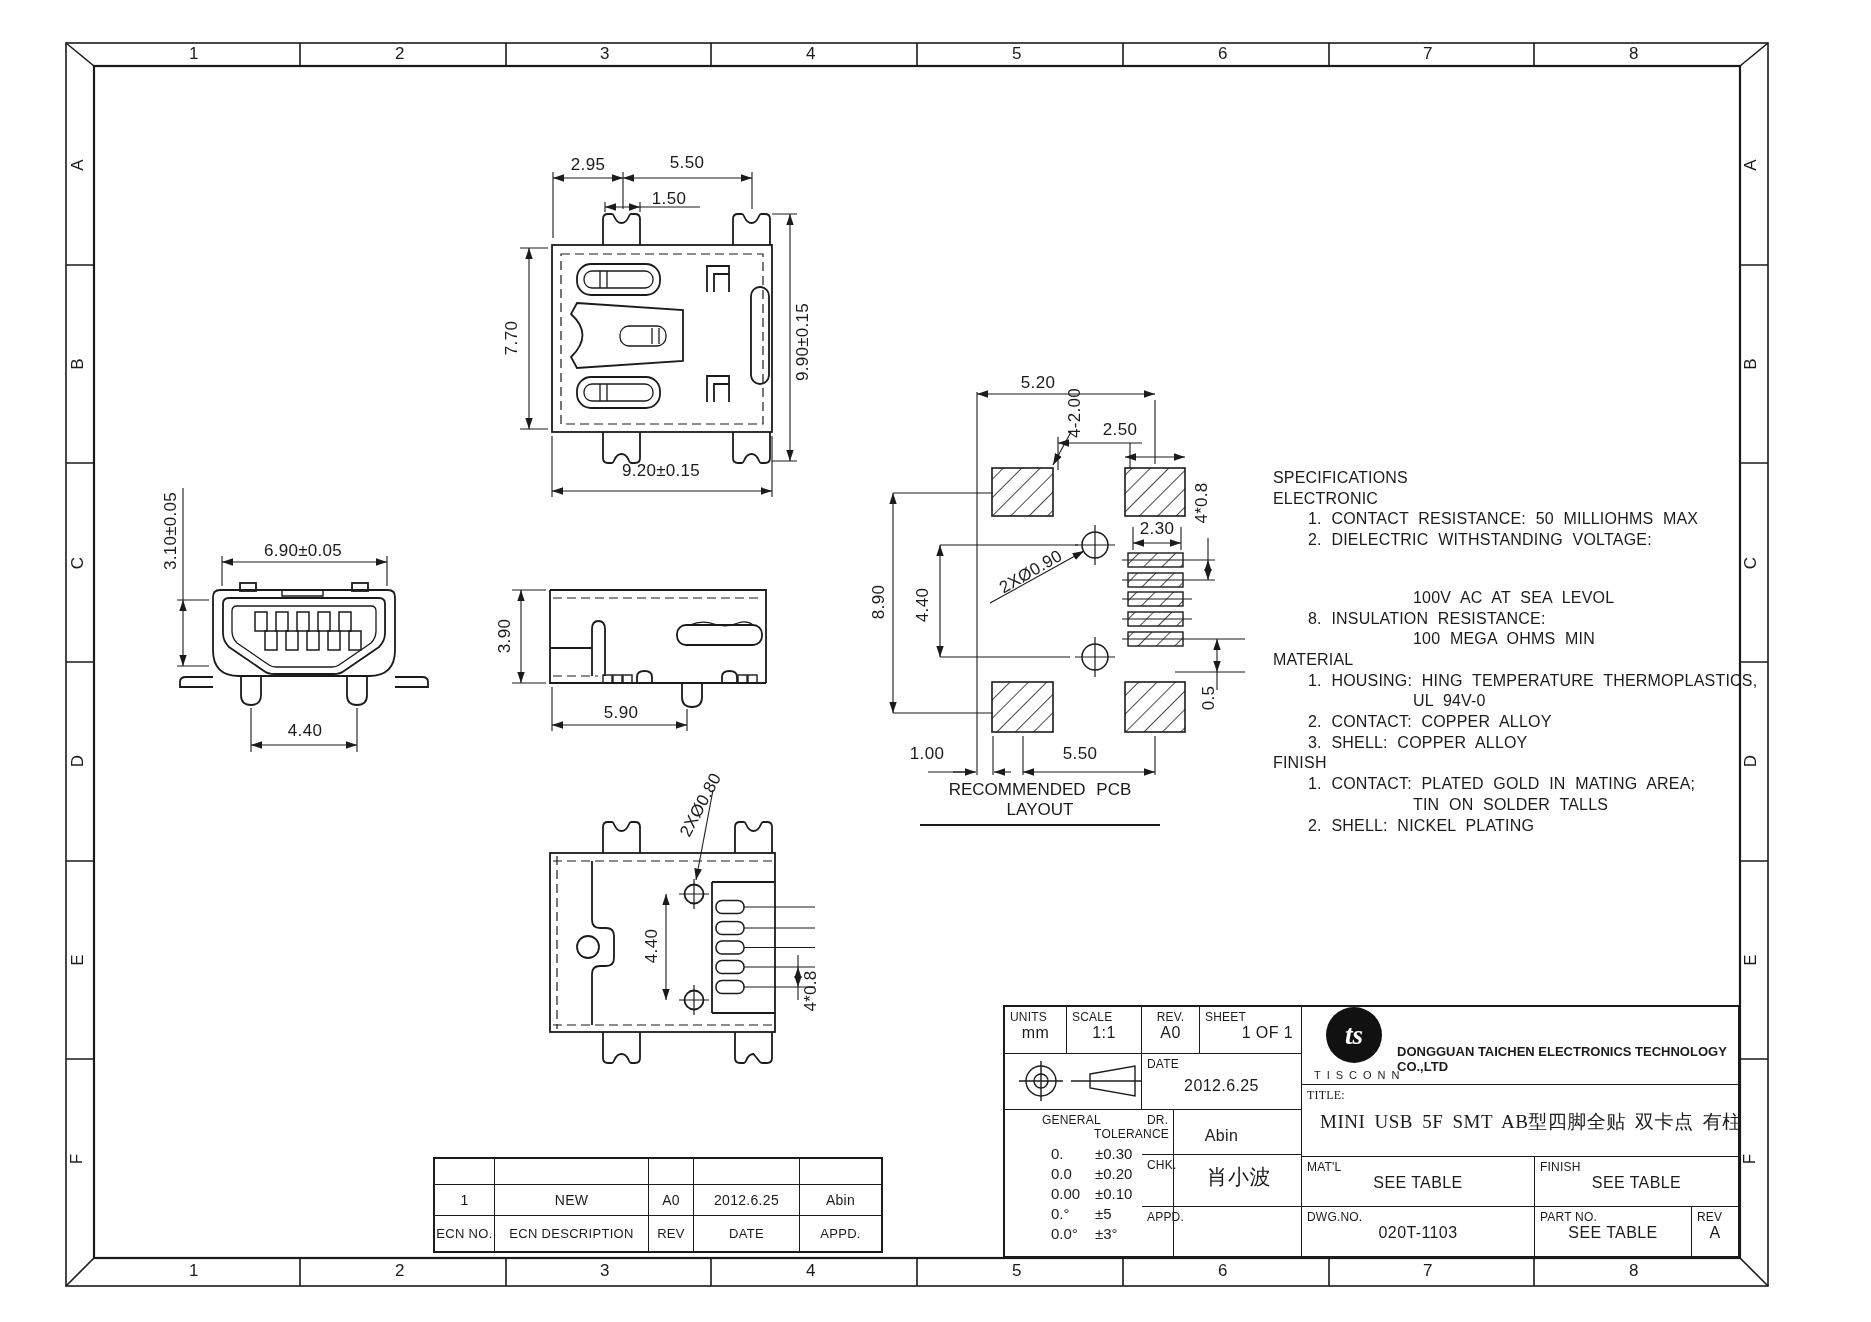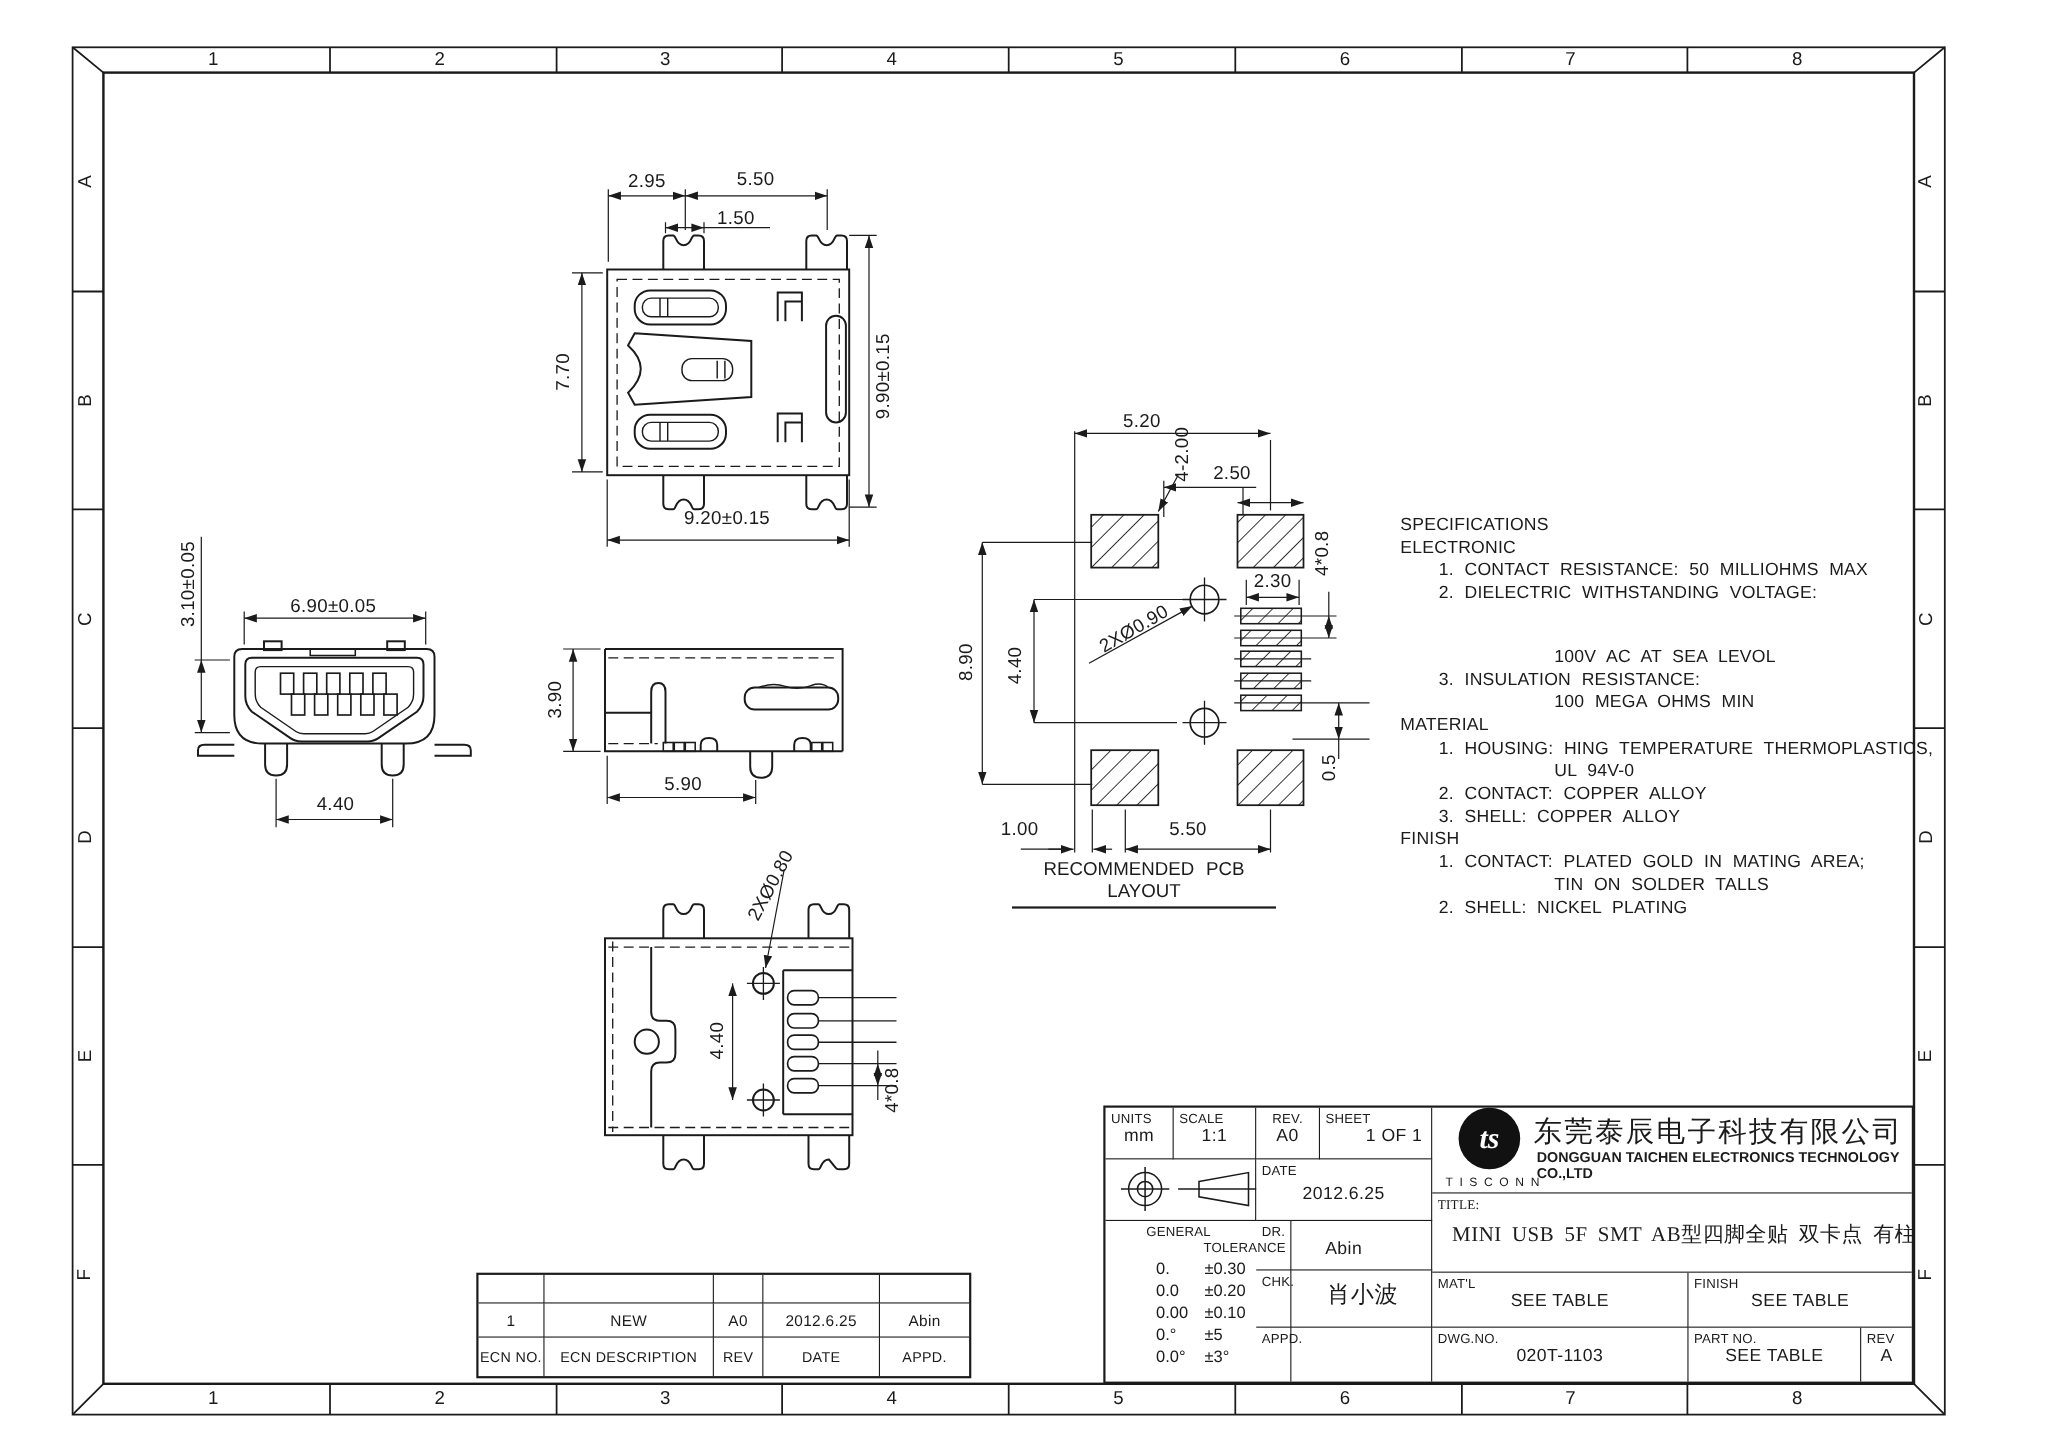--- a/index.html
+++ b/index.html
@@ -258,21 +258,21 @@
   <div class="dim" style="left:1080px;top:754px;transform:translate(-50%,-50%);">5.50</div>
   <div class="caption">RECOMMENDED PCB LAYOUT</div>
 </div>
 
 <div class="spec" id="spec-lines">
     <div class="spec-line" style="padding-left: 0px;">SPECIFICATIONS</div>
     <div class="spec-line" style="padding-left: 0px;">ELECTRONIC</div>
     <div class="spec-line" style="padding-left: 35px;">1. CONTACT RESISTANCE: 50 MILLIOHMS MAX</div>
     <div class="spec-line" style="padding-left: 35px;">2. DIELECTRIC WITHSTANDING VOLTAGE:</div>
     <div class="spec-line" style="padding-left: 140px; margin-top: 37px;">100V AC AT SEA LEVOL</div>
-    <div class="spec-line" style="padding-left: 35px;">3. INSULATION RESISTANCE:</div>
+    <div class="spec-line" style="padding-left: 35px;">8. INSULATION RESISTANCE:</div>
     <div class="spec-line" style="padding-left: 140px;">100 MEGA OHMS MIN</div>
     <div class="spec-line" style="padding-left: 0px;">MATERIAL</div>
     <div class="spec-line" style="padding-left: 35px;">1. HOUSING: HING TEMPERATURE THERMOPLASTICS,</div>
     <div class="spec-line" style="padding-left: 140px;">UL 94V-0</div>
     <div class="spec-line" style="padding-left: 35px;">2. CONTACT: COPPER ALLOY</div>
     <div class="spec-line" style="padding-left: 35px;">3. SHELL: COPPER ALLOY</div>
     <div class="spec-line" style="padding-left: 0px;">FINISH</div>
     <div class="spec-line" style="padding-left: 35px;">1. CONTACT: PLATED GOLD IN MATING AREA;</div>
     <div class="spec-line" style="padding-left: 140px;">TIN ON SOLDER TALLS</div>
     <div class="spec-line" style="padding-left: 35px;">2. SHELL: NICKEL PLATING</div>
@@ -364,21 +364,20 @@
   </div>
   <div class="cell br" style="left:137px;top:200px;width:160px;height:49px;">
     <div class="lbl">APPD.</div>
     <div class="val"></div>
   </div>
   <div class="cell bb" style="left:297px;top:0;width:436px;height:78px;">
     <div class="logo-circle">
         <span>ts</span>
       </div>
     <div class="logo-name">TISCONN</div>
-    <div class="co-cn">东莞泰辰电子科技有限公司</div>
     <div class="co-en">DONGGUAN TAICHEN ELECTRONICS TECHNOLOGY CO.,LTD</div>
   </div>
   <div class="cell bb" style="left:297px;top:78px;width:436px;height:72px;font-family:Liberation Serif, serif;">
     <div class="lbl">TITLE:</div>
     <div style="font-size:19px;padding:6px 0 0 18px;letter-spacing:.5px;word-spacing:4px;white-space:nowrap;">MINI USB 5F SMT AB型四脚全贴 双卡点 有柱</div>
   </div>
   <div class="cell br bb" style="left:297px;top:150px;width:233px;height:50px;">
     <div class="lbl">MAT'L</div>
     <div class="val">SEE TABLE</div>
   </div>

